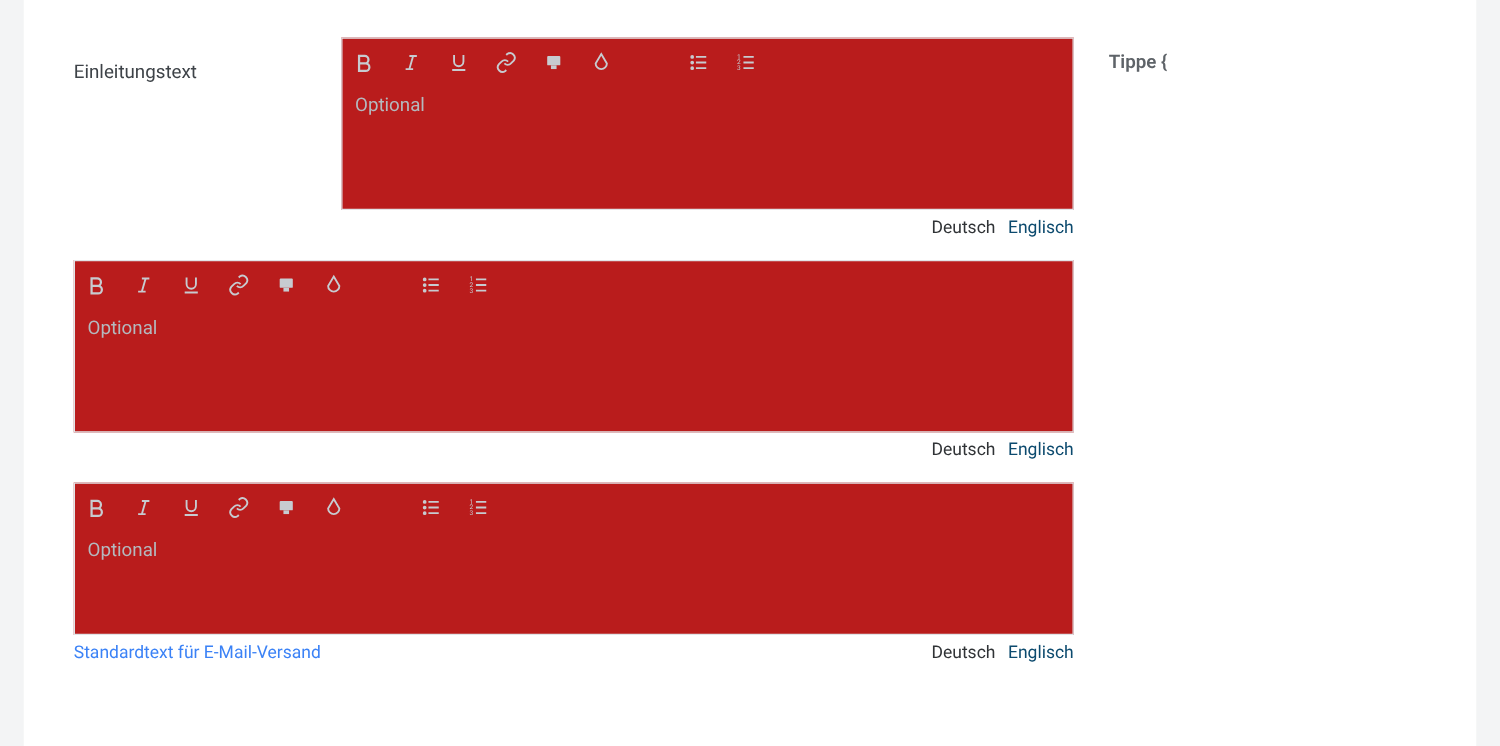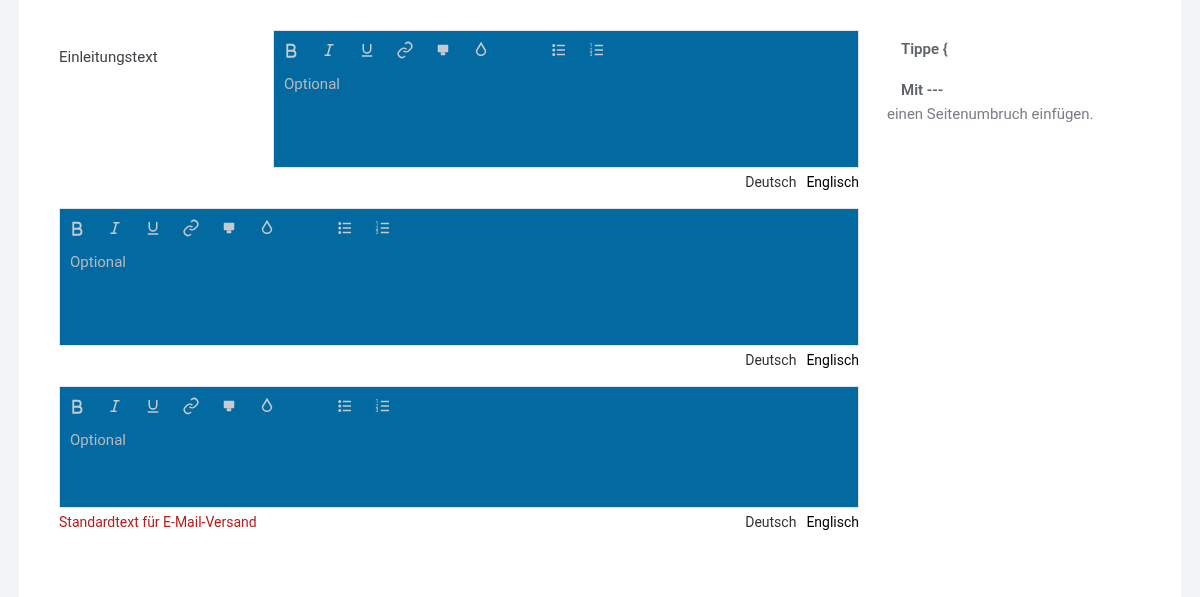--- a/index.html
+++ b/index.html
@@ -26,41 +26,41 @@
     flex-direction: column;
     gap: 18px;
   }
   .hint-col {
     width: 254px;
     padding-top: 8px;
     color: #7a7f85;
     line-height: 1.55;
   }
   .hint-block { margin-bottom: 18px; }
-  .hint-strong { font-weight: 600; color: #5e6368; margin-left: 14px; }
+  .hint-strong { font-weight: 600; color: #5e6368; }
 
   .field-row {
     display: flex;
     align-items: flex-start;
     gap: 24px;
   }
   .field-label {
     width: 190px;
     padding-top: 18px;
     color: #3e4348;
     font-size: 15px;
   }
   .field-body {
     flex: 1;
     display: flex;
     flex-direction: column;
   }
   .editor {
     border: 1px solid #e1e4e7;
-    background: #0369a1;
+    background: #b91c1c;
     display: flex;
     flex-direction: column;
   }
   .toolbar {
     padding: 10px 8px 8px 8px;
     display: flex;
     align-items: center;
     gap: 20px;
   }
   .toolbar-group {
@@ -87,23 +87,23 @@
   }
   .editor-area.short { min-height: 84px; }
 
   .under-row {
     display: flex;
     justify-content: space-between;
     align-items: flex-start;
     padding-top: 6px;
     font-size: 14px;
   }
-  .under-note { color: #b91c1c; }
+  .under-note { color: #3b82f6; }
   .lang-tabs { display: flex; gap: 10px; }
-  .lang-tab { color: #000000; cursor: pointer; }
+  .lang-tab { color: #0c4a6e; cursor: pointer; }
   .lang-tab.active { color: #303336; }
 </style>
 </head>
 <body>
 
 <div class="panel">
 
   <div class="form-col">
 
     <div class="field-row">
@@ -337,19 +337,15 @@
         </div>
       </div>
     </div>
 
   </div>
 
   <div class="hint-col">
     <div class="hint-block">
       <div class="hint-strong">Tippe {</div>
     </div>
-    <div class="hint-block">
-      <div class="hint-strong">Mit ---</div>
-      <div>einen Seitenumbruch einfügen.</div>
-    </div>
   </div>
 
 </div>
 
 </body></html>

